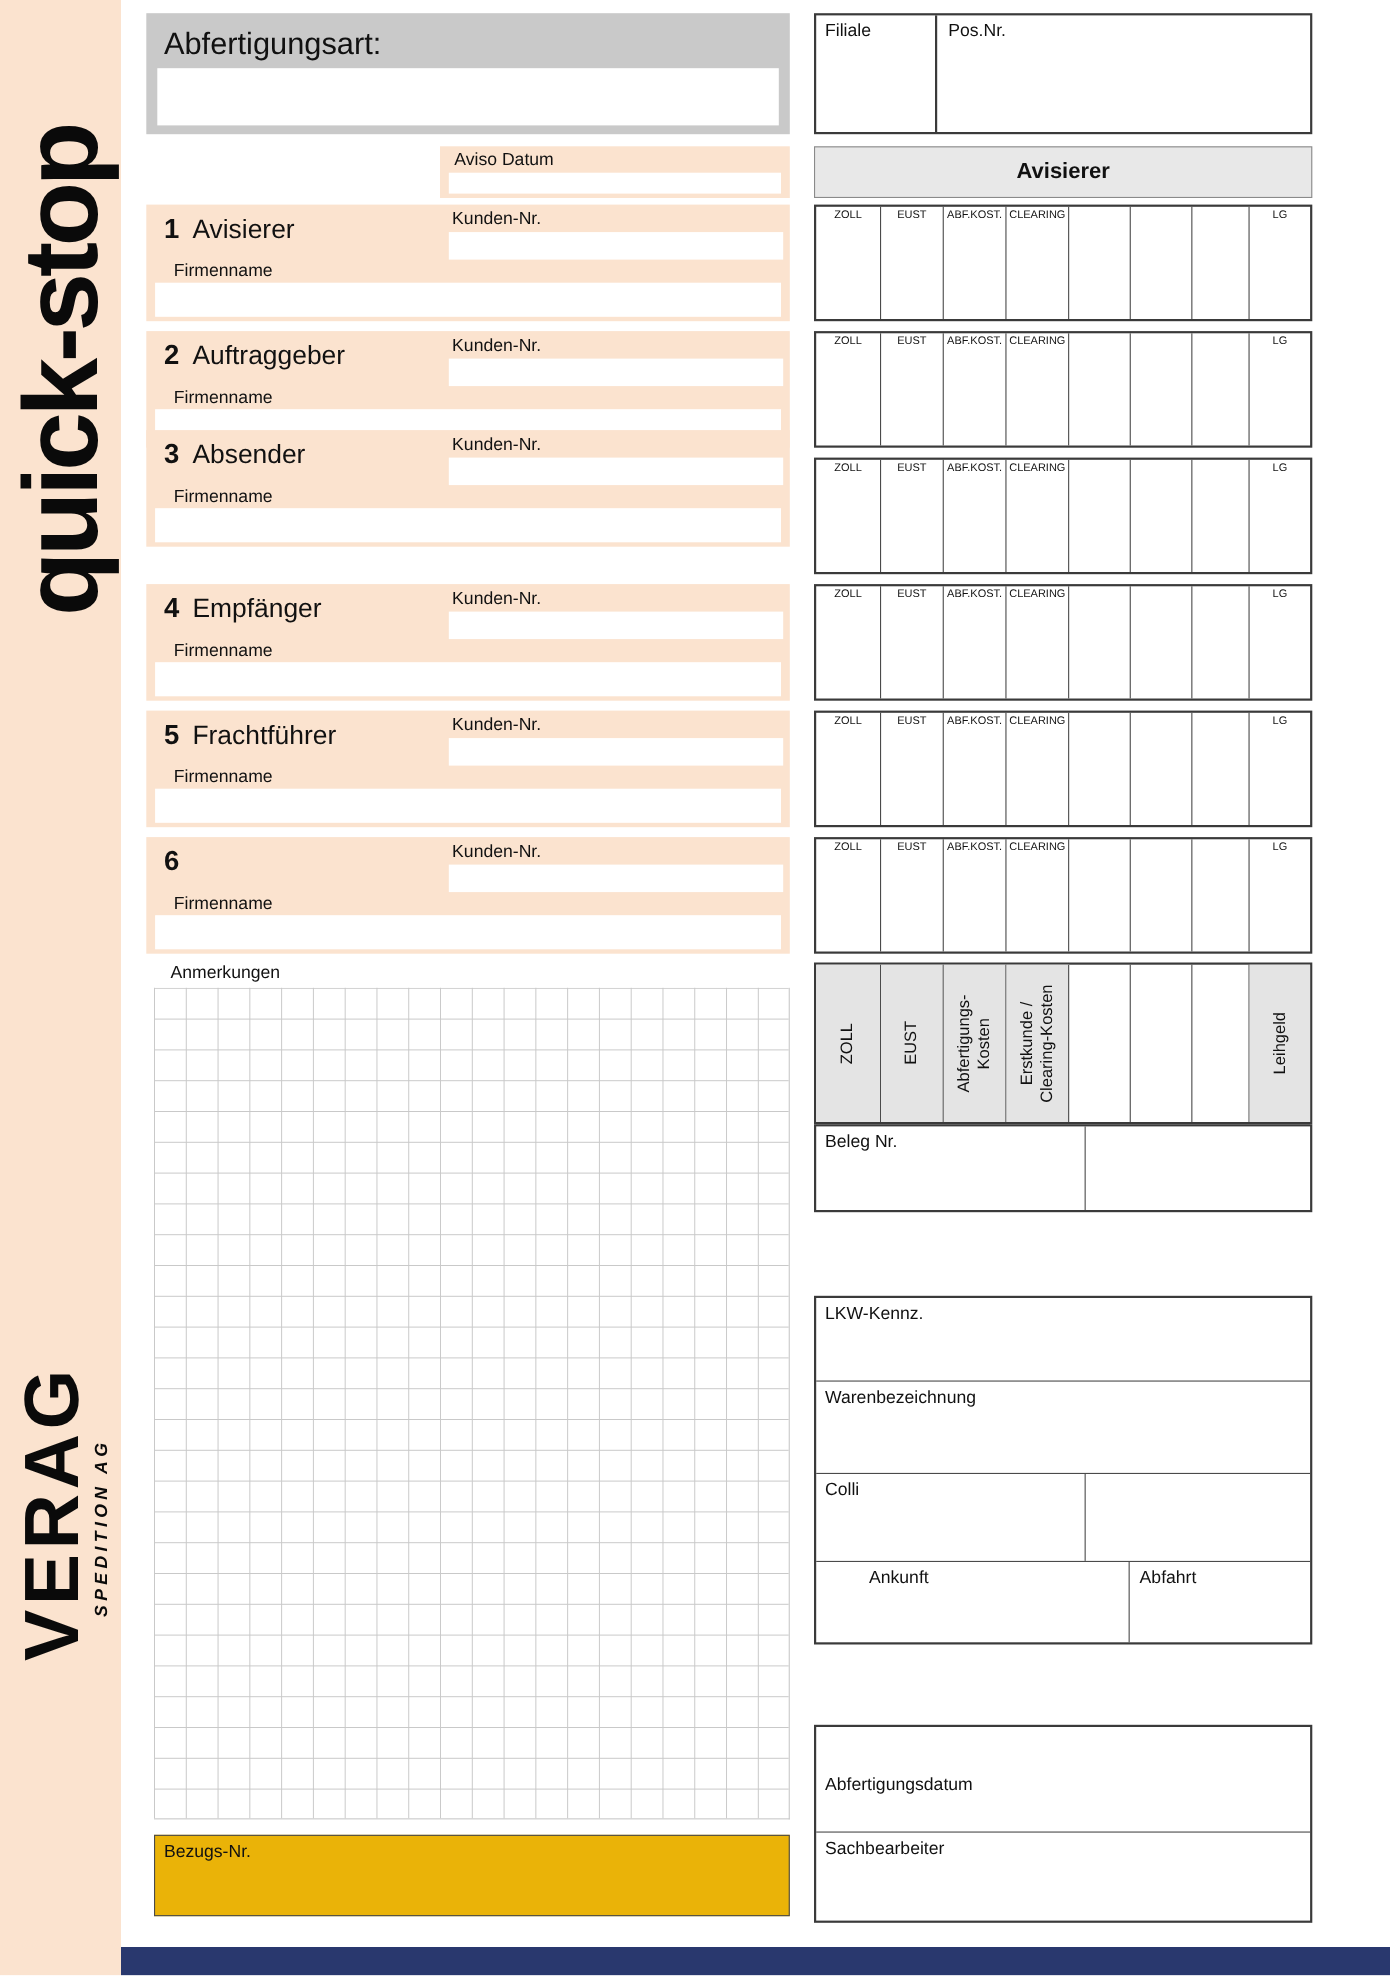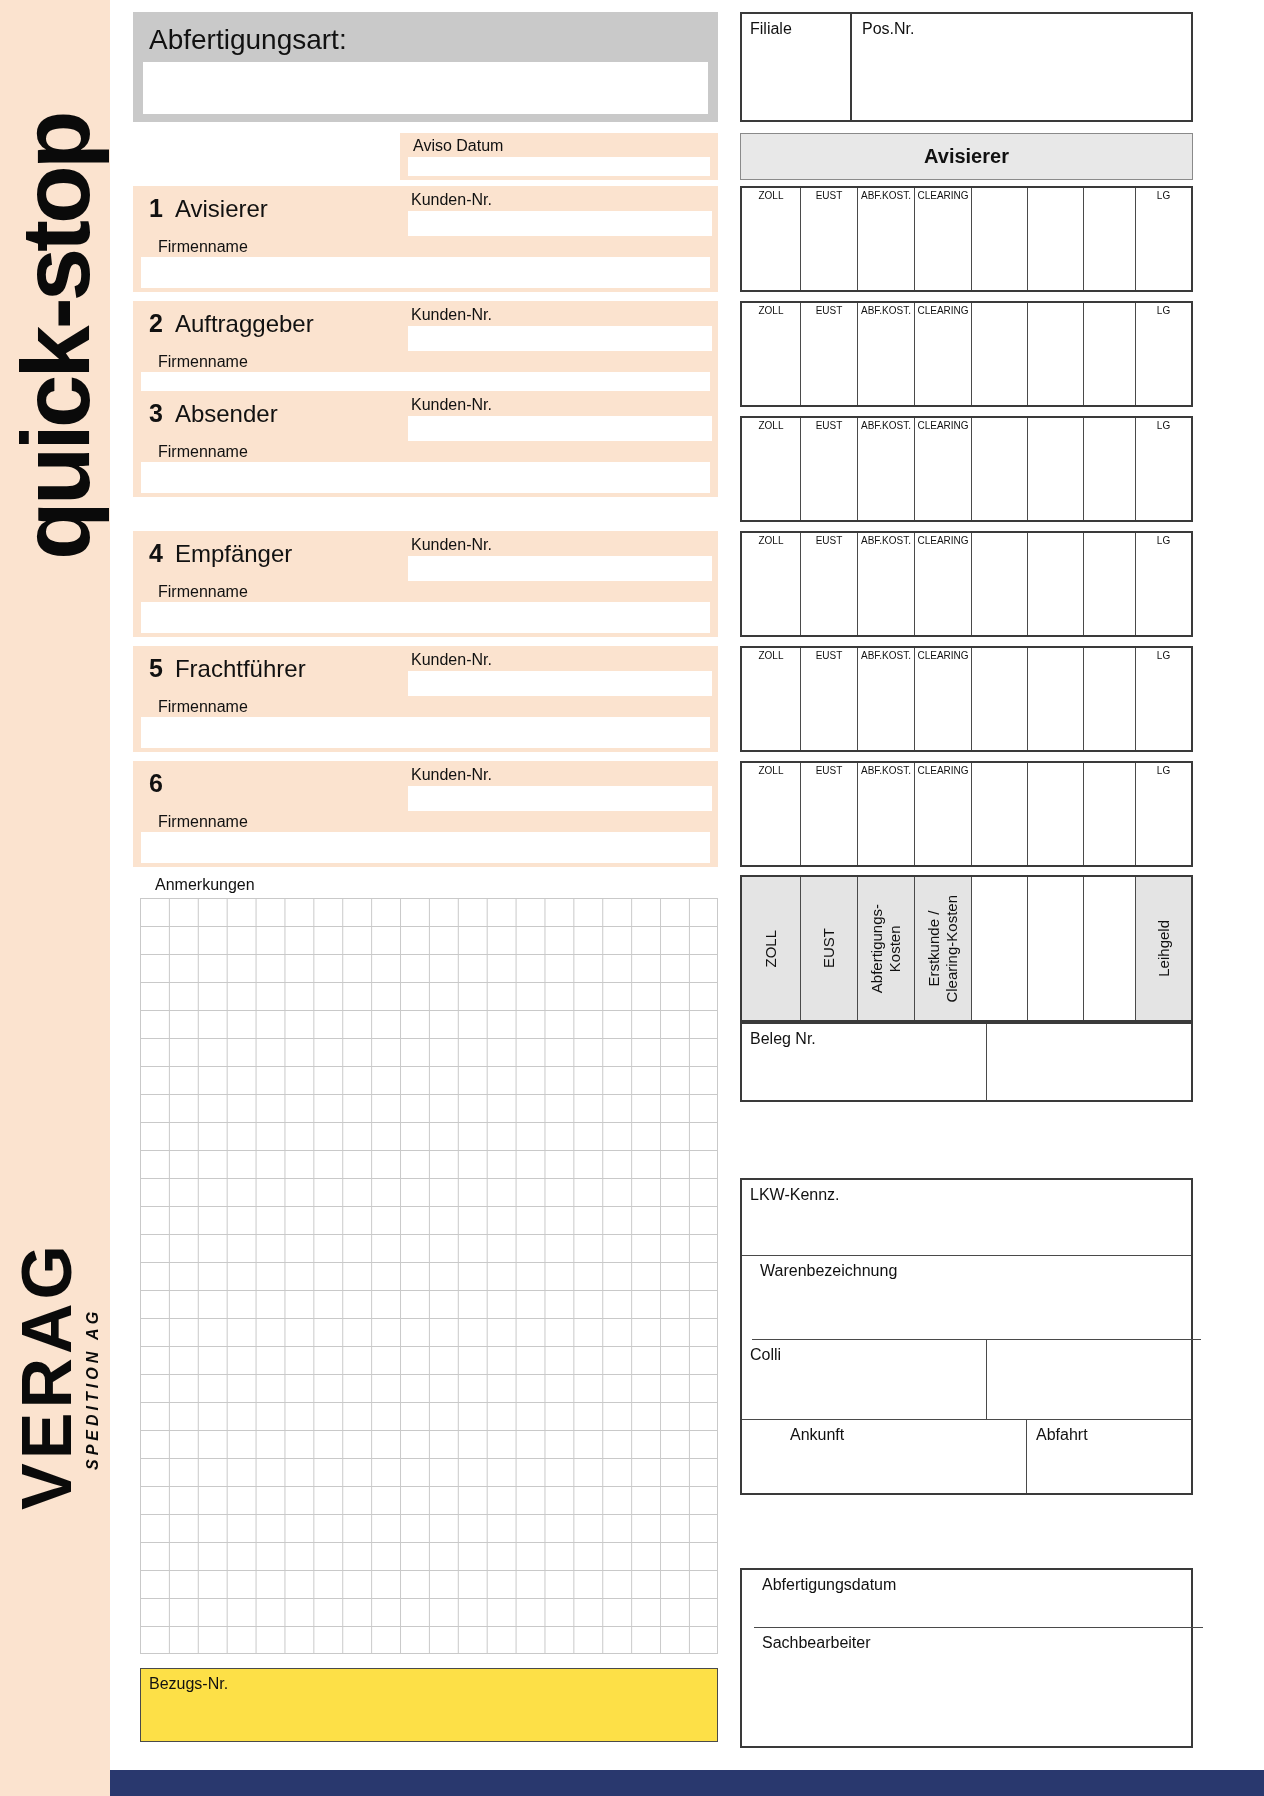--- a/index.html
+++ b/index.html
@@ -62,35 +62,35 @@
   .euro { position:absolute; right:14px; top:34px; font-size:22px; }
 
   
   .anm-label { position:absolute; left:155px; top:876px; font-size:16px; }
   .grid-area { position:absolute; left:140px; top:898px; width:578px; height:756px;
     background-image: linear-gradient(to right, #c9c9c9 1px, transparent 1px),
                       linear-gradient(to bottom, #c9c9c9 1px, transparent 1px);
     background-size:28.9px 28px;
     border-right:1px solid #c9c9c9; border-bottom:1px solid #c9c9c9; }
 
-  .bezugs-box { position:absolute; left:140px; top:1668px; width:578px; height:74px; border:1.5px solid #4a4a4a; background:#fde047;text-align:center; }
+  .bezugs-box { position:absolute; left:140px; top:1668px; width:578px; height:74px; border:1.5px solid #4a4a4a; background:#eab308;text-align:center; }
 
   
   .ship-box { position:absolute; left:740px; top:1178px; width:453px; height:317px; border:2px solid #3a3a3a; background:#fff; }
   .ship-row { position:absolute; left:0; width:100%; border-bottom:1.5px solid #4a4a4a; }
   .lkw { top:0; height:76px; }
-  .waren { top:76px; height:84px;margin-left:10px; }
+  .waren { top:76px; height:84px; }
   .colli-row { top:160px; height:80px; }
   .ankunft-row { top:240px; height:73px; border-bottom:none;margin-left:40px; }
   .half { position:absolute; left:0; top:0; width:245px; height:100%; border-right:1.5px solid #4a4a4a; }
   .half.r { left:246px; right:0; width:auto; border-right:none; }
 
   
   .proc-box { position:absolute; left:740px; top:1568px; width:453px; height:180px; border:2px solid #3a3a3a; background:#fff; }
-  .proc-row { position:absolute; left:12px; width:100%; }
+  .proc-row { position:absolute; left:0; width:100%;margin-top:38px; }
   .datum { top:0; height:58px; border-bottom:1.5px solid #4a4a4a; }
   .sach { top:58px; bottom:0; }
 </style>
 </head>
 <body>
 
 <div class="page">
 
   <div class="strip"></div>
   <div class="vert brand-logo">quick-stop</div>

